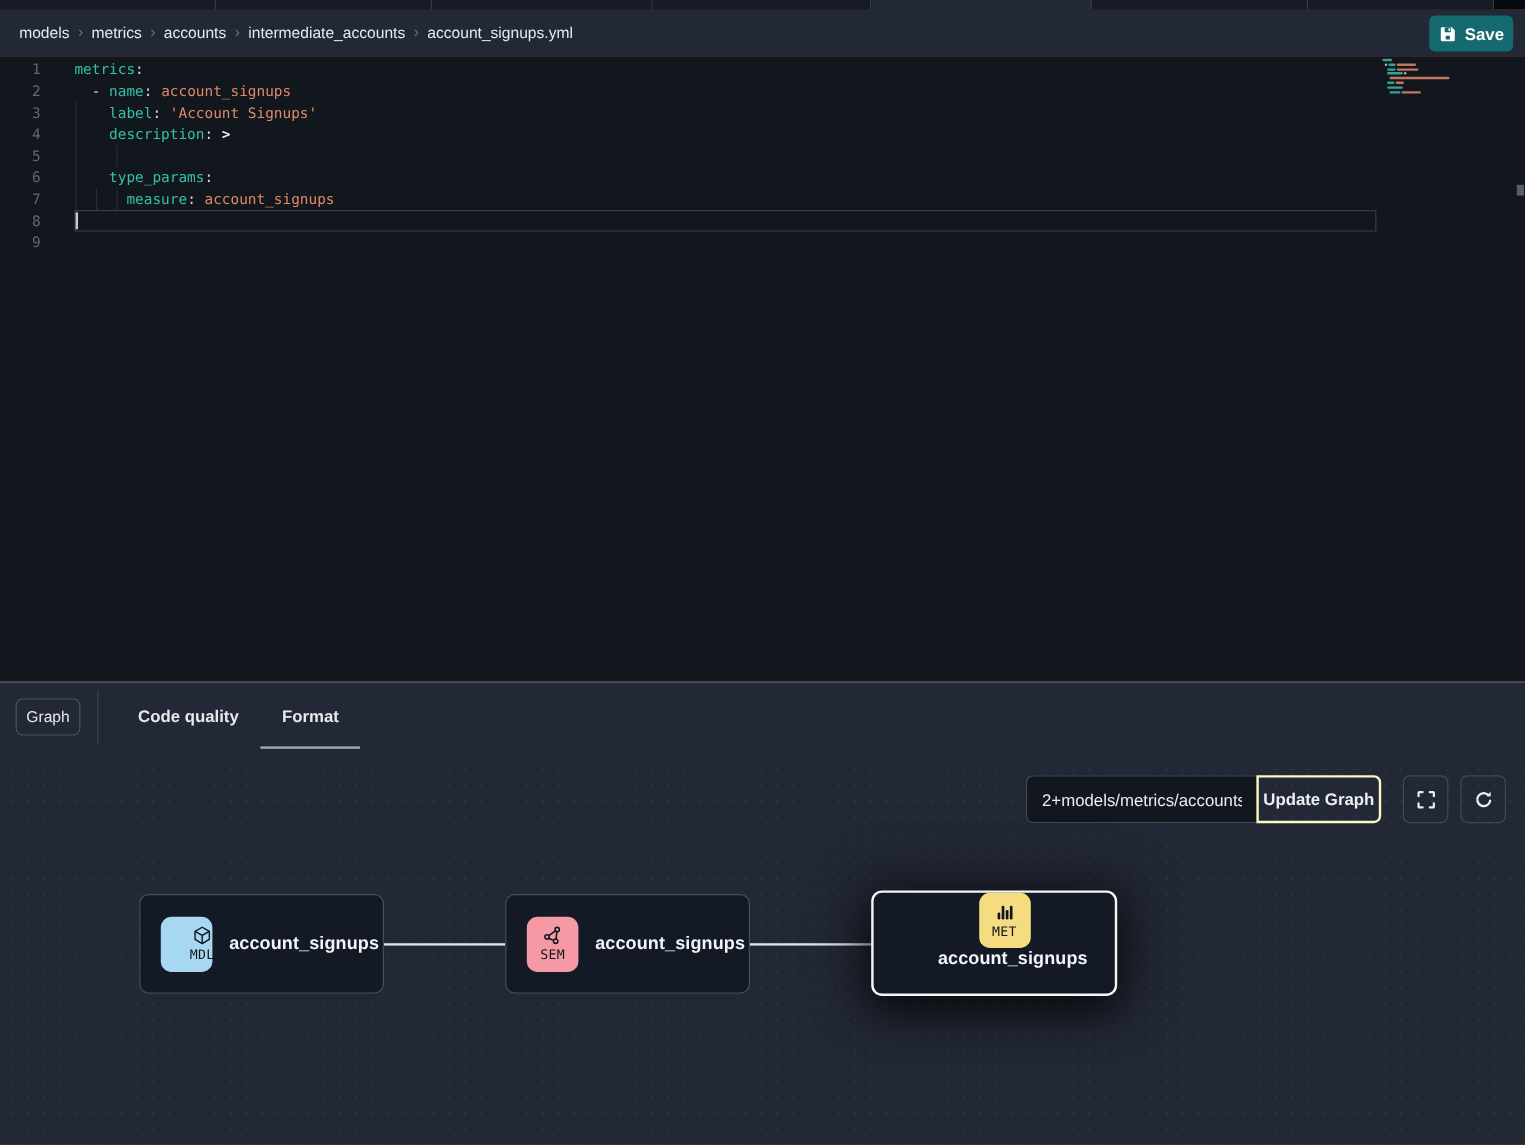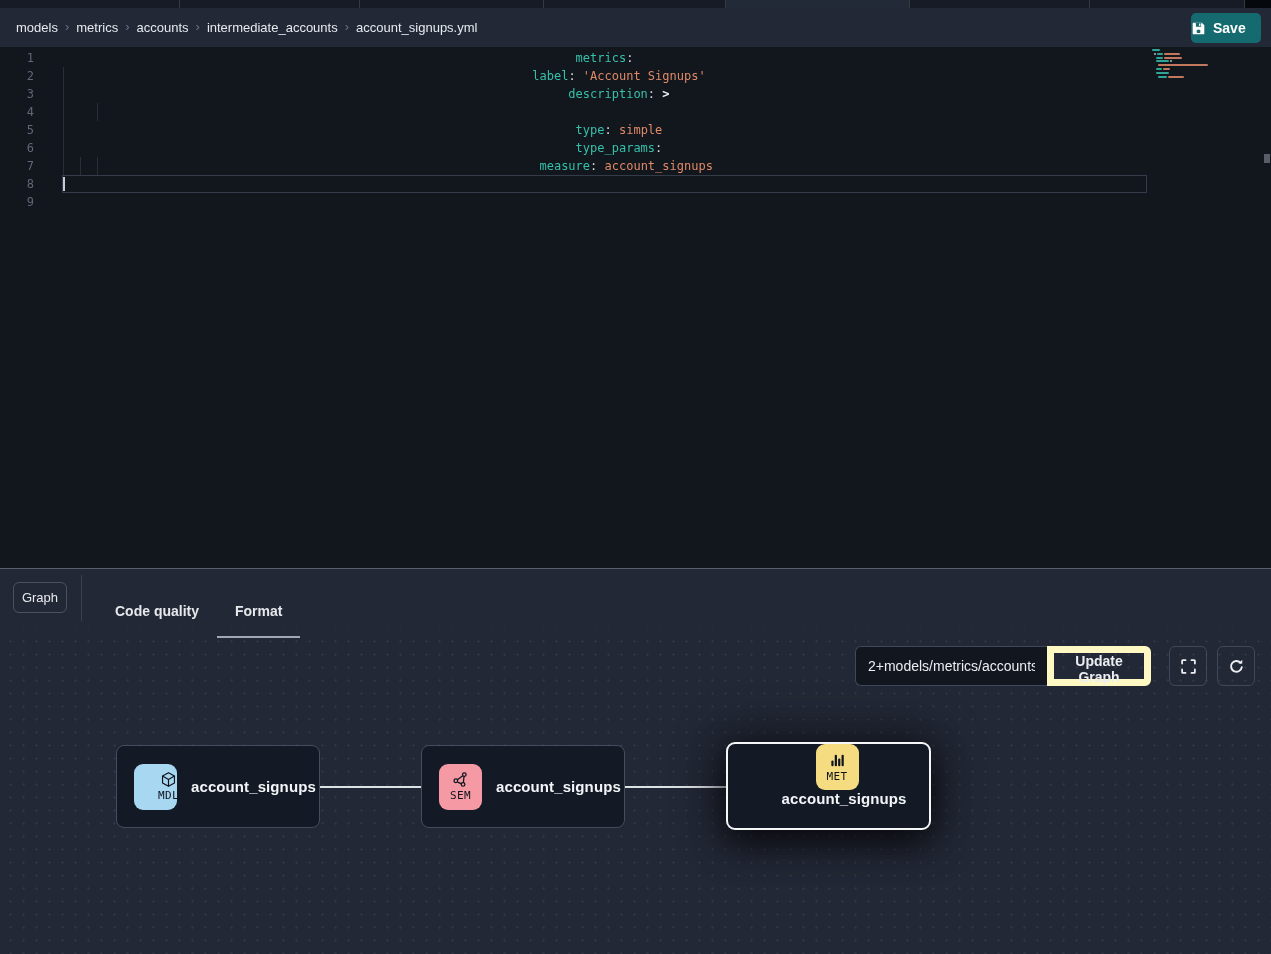--- a/index.html
+++ b/index.html
@@ -15,30 +15,30 @@
   .tabstrip .seg { height:8px; background:#161b25; border-right:1px solid #343a45; }
   .tabstrip .seg.active { background:#232a37; }
 
   
   .crumbbar { position:absolute; left:0; top:8px; width:1271px; height:39px; background:#222836; display:flex; align-items:center; padding-left:16px; }
   .crumb { color:#e6e9ee; font-size:13px; }
   .crumb-sep { color:#6b7380; font-size:13px; margin:0 7px; position:relative; top:-1px; }
   .save-btn {
     position:absolute; right:10px; top:5px; height:30px; width:70px;
     background:#156a70; border:none; border-radius:5px; color:#fff;
-    font-size:14px; font-weight:600; display:flex; align-items:center; gap:7px; cursor:pointer;
+    font-size:14px; font-weight:600; display:flex; align-items:center; justify-content:center; gap:7px; cursor:pointer;
     font-family:"Liberation Sans", sans-serif;
   }
 
   
   .editor { position:absolute; left:0; top:47px; width:1271px; height:521px; background:#12161d; }
   .gutter { position:absolute; left:0; top:2px; width:34px; }
   .gutter .ln { height:18px; line-height:18px; text-align:right; color:#5f6876; font-family:"DejaVu Sans Mono", monospace; font-size:12px; }
   .code-area { position:absolute; left:62px; top:2px; width:1085px; }
-  .code-row { position:relative; height:18px; line-height:18px; white-space:pre; font-family:"DejaVu Sans Mono", monospace; font-size:12px;text-align:center; }
+  .code-row { position:relative; height:18px; line-height:18px; white-space:pre; font-family:"DejaVu Sans Mono", monospace; font-size:12px; }
   .code-row.current { border:1px solid #343c4a; }
   .caret { position:absolute; left:0; top:1px; width:2px; height:14px; background:#c6ccd6; }
   .iguide { position:absolute; top:0; width:1px; height:18px; background:#272e3a; }
   .tok-key { color:#35c0aa; }
   .tok-val { color:#e08a67; }
   .tok-str { color:#e08a67; }
   .tok-punc { color:#d6dade; }
   .tok-op { color:#eef1f4; font-weight:bold; }
   .tok-plain { color:#d6dade; }
 
@@ -54,33 +54,33 @@
     position:absolute; left:0; top:60px; right:0; bottom:0;
     background-image:radial-gradient(circle, #2d3444 1px, transparent 1.2px);
     background-size:13px 13px; background-position:4px 6px;
   }
   .format-btn {
     position:absolute; left:13px; top:13px; height:31px; width:54px;
     background:transparent; border:1px solid #4a5260; border-radius:6px;
     color:#e8eaee; font-size:13px; cursor:pointer; font-family:"Liberation Sans", sans-serif;
   }
   .panel-divider { position:absolute; left:81px; top:6px; width:1px; height:46px; background:#3a4150; }
-  .tabs { position:absolute; left:97px; top:14px; height:55px; display:flex; }
+  .tabs { position:absolute; left:97px; top:0; height:55px; display:flex; }
   .ptab { position:relative; height:55px; display:flex; align-items:center; padding:0 18px; color:#e6e8ec; font-size:14px; font-weight:600; cursor:pointer; }
   .ptab.active::after { content:""; position:absolute; left:0; right:0; bottom:0; height:2.5px; background:#a2a8b3; }
 
   
   .selector-group { position:absolute; left:855px; top:77px; height:40px; display:flex; }
   .selector-input {
     width:192px; height:40px; background:#11161f; border:1px solid #404859; border-right:none;
     border-radius:6px 0 0 6px; color:#eceef1; font-size:14px; padding:0 12px;
     font-family:"Liberation Sans", sans-serif;
   }
   .update-btn {
-    width:104px; height:40px; background:transparent; border:7px solid #fef9c3;
+    width:104px; height:40px; background:transparent; border:2px solid #fef9c3;
     border-radius:0 6px 6px 0; color:#eceef1; font-size:14px; font-weight:600; cursor:pointer;
     font-family:"Liberation Sans", sans-serif;
   }
   .icon-btn {
     position:absolute; top:77px; width:38px; height:40px; background:transparent;
     border:1px solid #404859; border-radius:6px; cursor:pointer;
     display:flex; align-items:center; justify-content:center;
   }
   .icon-btn.fullscreen { left:1169px; }
   .icon-btn.refresh { left:1217px; }
@@ -149,24 +149,24 @@
         <div class="ln">3</div>
         <div class="ln">4</div>
         <div class="ln">5</div>
         <div class="ln">6</div>
         <div class="ln">7</div>
         <div class="ln">8</div>
         <div class="ln">9</div>
       </div>
     <div class="code-area" id="code-area">
         <div class="code-row"><span class="tok-key">metrics</span><span class="tok-punc">:</span></div>
+        <div class="code-row"><span class="tok-plain">  </span><span class="tok-punc">- </span><span class="tok-key">name</span><span class="tok-punc">:</span><span class="tok-val"> account_signups</span></div>
         <div class="code-row"><span class="iguide" style="left: 1px;"></span><span class="tok-plain">    </span><span class="tok-key">label</span><span class="tok-punc">:</span><span class="tok-str"> 'Account Signups'</span></div>
         <div class="code-row"><span class="iguide" style="left: 1px;"></span><span class="tok-plain">    </span><span class="tok-key">description</span><span class="tok-punc">:</span><span class="tok-op"> &gt;</span></div>
         <div class="code-row"><span class="iguide" style="left: 1px;"></span><span class="iguide" style="left: 35px;"></span><span class="tok-plain">      </span></div>
-        <div class="code-row"><span class="iguide" style="left: 1px;"></span><span class="tok-plain">    </span><span class="tok-key">type</span><span class="tok-punc">:</span><span class="tok-val"> simple</span></div>
         <div class="code-row"><span class="iguide" style="left: 1px;"></span><span class="tok-plain">    </span><span class="tok-key">type_params</span><span class="tok-punc">:</span></div>
         <div class="code-row"><span class="iguide" style="left: 1px;"></span><span class="iguide" style="left: 18px;"></span><span class="iguide" style="left: 35px;"></span><span class="tok-plain">      </span><span class="tok-key">measure</span><span class="tok-punc">:</span><span class="tok-val"> account_signups</span></div>
         <div class="code-row current"><span class="caret"></span></div>
       </div>
     <div class="minimap" id="minimap">
         <div class="mm-seg mm-k" style="left: 0px; top: 0px; width: 8px;"></div>
         <div class="mm-seg mm-p" style="left: 2px; top: 3.8px; width: 2px;"></div>
         <div class="mm-seg mm-k" style="left: 5px; top: 3.8px; width: 6px;"></div>
         <div class="mm-seg mm-v" style="left: 12px; top: 3.8px; width: 16px;"></div>
         <div class="mm-seg mm-k" style="left: 4px; top: 7.6px; width: 7px;"></div>

